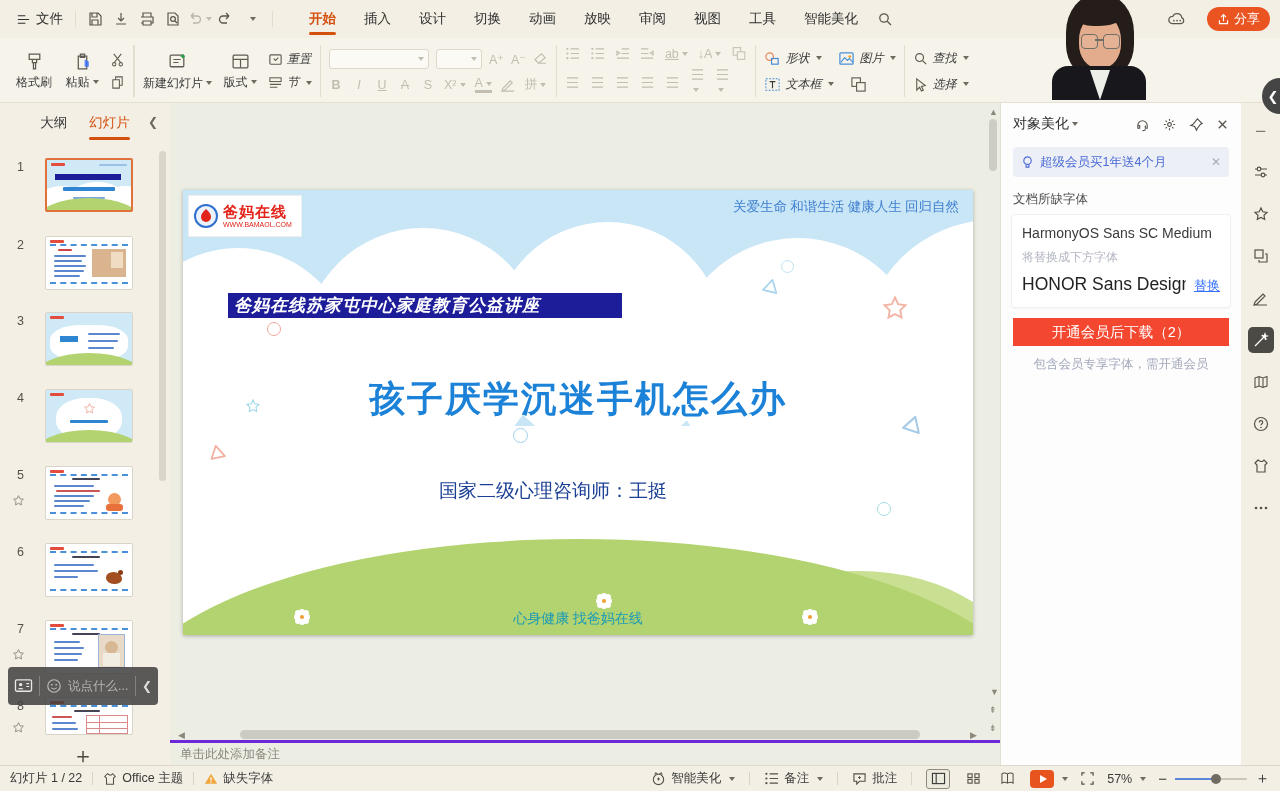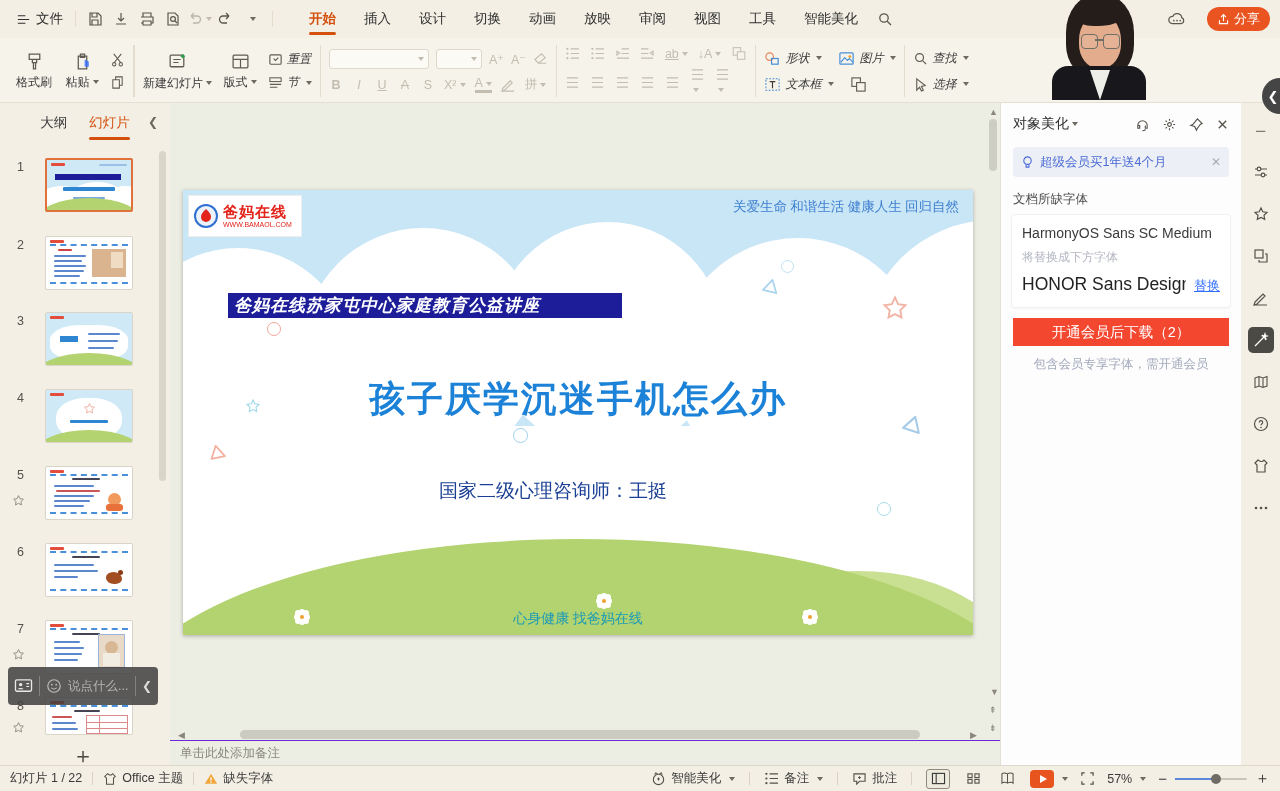--- a/index.html
+++ b/index.html
@@ -74,21 +74,21 @@
   .logo-url{color:#e2241b;font-size:7px;margin-top:2px;}
   .hill1{position:absolute;left:-60px;right:-60px;bottom:-72px;height:168px;background:#b2d36f;border-radius:50% 50% 0 0/100% 100% 0 0;z-index:4;}
   .hill2{position:absolute;right:-50px;bottom:-46px;width:330px;height:110px;background:#c9e093;border-radius:50% 50% 0 0/100% 100% 0 0;z-index:3;}
   .daisy{position:absolute;width:6px;height:6px;border-radius:50%;background:#fff;z-index:7;
      box-shadow:0 -5px 0 #fff,0 5px 0 #fff,-5px 0 0 #fff,5px 0 0 #fff,-4px -4px 0 #fff,4px -4px 0 #fff,-4px 4px 0 #fff,4px 4px 0 #fff;}
   .daisy::after{content:"";position:absolute;left:1px;top:1px;width:4px;height:4px;background:#f0a030;border-radius:50%;}
   .deco{position:absolute;z-index:2;}
   #vthumb{position:absolute;left:819px;top:16px;width:8px;height:52px;background:#cdcdc4;border-radius:4px;}
   .scr-ar{position:absolute;color:#8b877c;font-size:9px;}
   #hscroll-thumb{position:absolute;left:70px;top:627px;width:680px;height:9px;background:#cbcbc2;border-radius:5px;}
-  #notes-bar{position:absolute;left:0;top:637px;width:830px;height:25px;border-top:1px solid #6d28d9;background:#ecede3;display:flex;align-items:center;padding-left:10px;box-sizing:border-box;color:#8b887e;font-size:12.5px;}
+  #notes-bar{position:absolute;left:0;top:637px;width:830px;height:25px;border-top:3px solid #6d28d9;background:#ecede3;display:flex;align-items:center;padding-left:10px;box-sizing:border-box;color:#8b887e;font-size:12.5px;}
 
   
   #rightpanel{left:1000px;top:103px;width:241px;height:662px;background:#fdfdfd;border-left:1px solid #e3dfd3;box-sizing:border-box;}
   .rp-head{display:flex;align-items:center;height:42px;padding:0 12px;gap:8px;}
   .rp-title{font-size:14px;color:#2f2f2f;display:flex;align-items:center;}
   .rp-icons{margin-left:auto;display:flex;align-items:center;gap:12px;color:#55514a;}
   #promo{margin:2px 12px;height:30px;background:#edeff6;border-radius:4px;display:flex;align-items:center;gap:6px;padding:0 8px;color:#4a6bd6;font-size:12.5px;}
   #promo .x{margin-left:auto;color:#a9a9b5;font-size:12px;}
   .rp-sec{margin:14px 12px 6px 12px;color:#4b4b4b;font-size:12.5px;}
   #font-card{margin:4px 10px;background:#fff;border:1px solid #f1f1f1;border-radius:4px;padding:10px 10px 12px 10px;box-shadow:0 1px 2px rgba(0,0,0,.04);}

